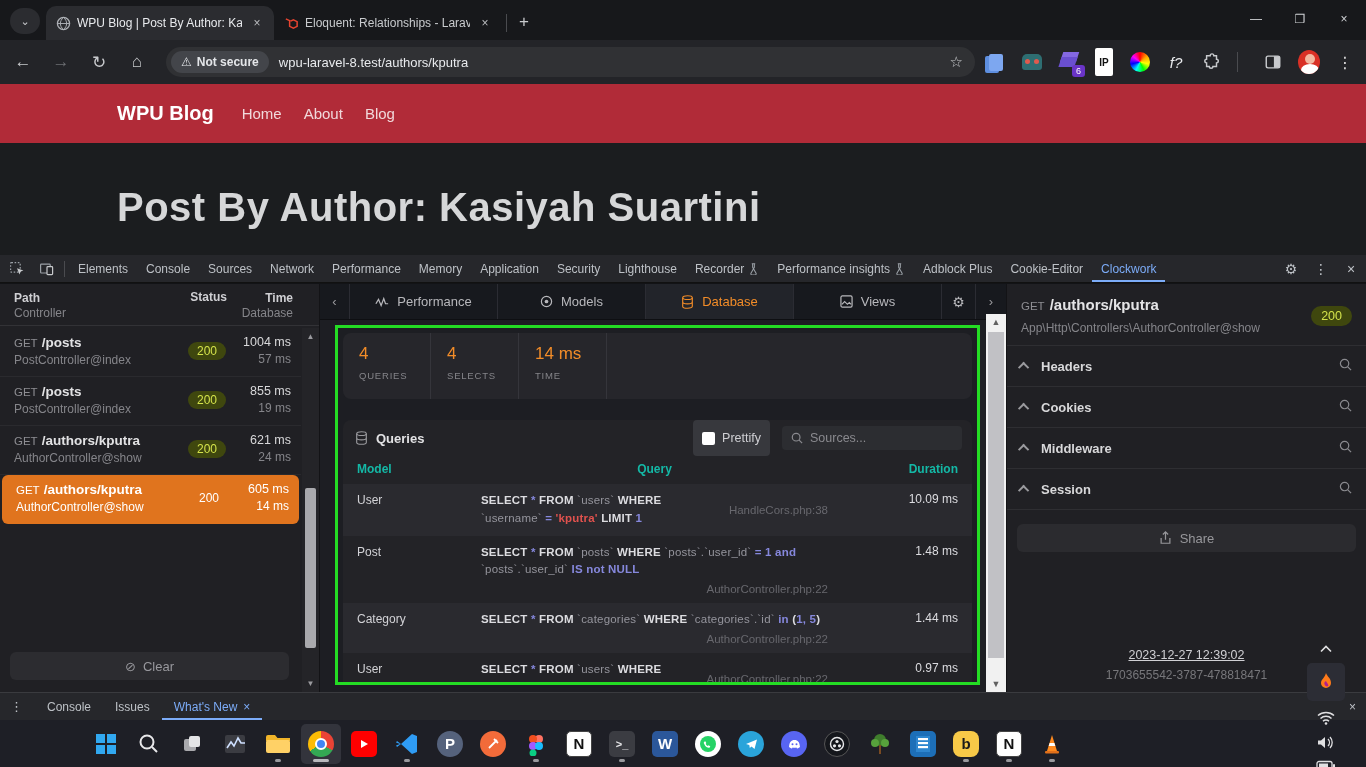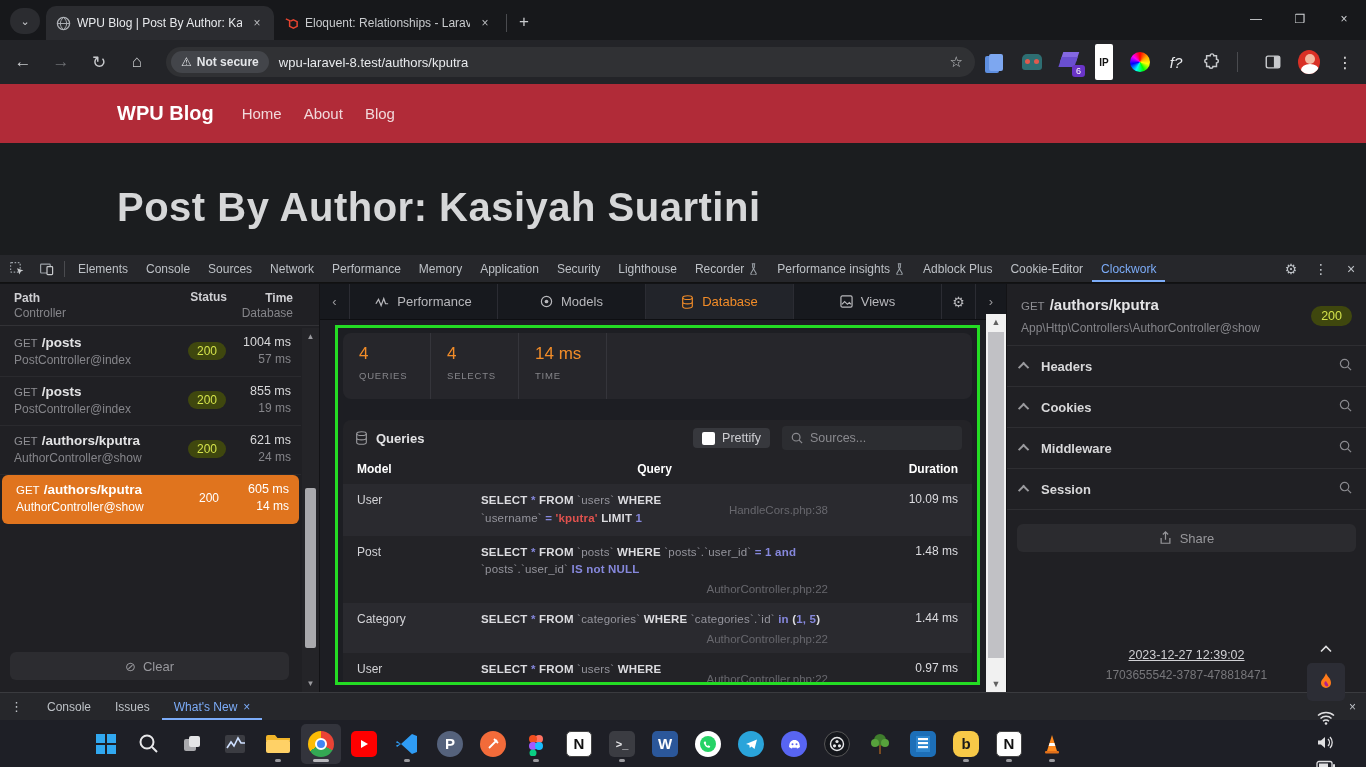--- a/index.html
+++ b/index.html
@@ -27,21 +27,21 @@
   .sec-chip .warn { font-weight:normal; font-size:12px; color:#e4e6e9; }
   .url-text { color:#e8eaed; font-size:13px; margin-left:10px; flex:1; }
   .star { color:#c7c9cc; font-size:15px; margin-right:6px; }
   .ext-row { display:flex; align-items:center; gap:14px; margin-right:10px; }
   .ext { width:22px; height:22px; display:flex; align-items:center; justify-content:center; position:relative; }
   .ext-badge { position:absolute; right:-6px; bottom:-4px; background:#6a34c8; color:#fff; font-size:9px; border-radius:3px; padding:1px 4px; }
   .ext-pages { width:14px; height:17px; background:#7da7f0; border-radius:2px; box-shadow:-4px 2px 0 #5e8fe0; }
   .ext-robot { width:20px; height:16px; background:#2e6e72; border-radius:5px 5px 3px 3px; position:relative; }
   .ext-robot:before { content:""; position:absolute; left:3px; top:5px; width:5px; height:5px; border-radius:50%; background:#e05a4e; box-shadow:9px 0 0 #e05a4e; }
   .ext-layers { width:16px; height:10px; background:#6a4fd0; transform:skewX(-18deg); box-shadow:0 -5px 0 #8468e2; }
-  .ext-ip { width:18px; height:36px; background:#fff; color:#111; font-size:10px; font-weight:bold; display:flex; align-items:center; justify-content:center; border-radius:2px; }
+  .ext-ip { width:18px; height:28px; background:#fff; color:#111; font-size:10px; font-weight:bold; display:flex; align-items:center; justify-content:center; border-radius:2px; }
   .ext-wheel { width:20px; height:20px; border-radius:50%; background:conic-gradient(red,orange,yellow,lime,cyan,blue,magenta,red); }
   .ext-fq { color:#e8eaed; font-size:15px; font-style:italic; }
   .tb-sep { width:1px; height:20px; background:#4a4b4f; margin-right:10px; }
   .avatar { width:24px; height:24px; border-radius:50%; background:#d93025; position:relative; overflow:hidden; }
   .avatar:before { content:""; position:absolute; left:7px; top:4px; width:10px; height:10px; border-radius:50%; background:#f2b8a0; }
   .avatar:after { content:""; position:absolute; left:3px; top:14px; width:18px; height:12px; border-radius:50%; background:#fff; }
 
   
   .webpage { position:absolute; left:0; top:84px; width:1366px; height:171px; background:#1b1d1f; }
   .site-nav { height:59px; background:#b12b38; display:flex; align-items:center; padding-left:117px; }
@@ -95,24 +95,24 @@
   .cw-tabs .gear { width:34px; font-size:14px; }
   .cw-content { position:absolute; left:0; right:20px; top:36px; bottom:0; background:#1d1e23; }
   .annotation { position:absolute; left:15px; top:5px; width:645px; height:360px; border:3px solid #24dd24; z-index:9; }
   .stats-card { position:absolute; left:23px; top:13px; width:629px; height:66px; background:#26262b; border-radius:8px; display:flex; overflow:hidden; }
   .stat { min-width:88px; padding:11px 16px 0 16px; border-right:1px solid #35353b; }
   .stat .v { color:#f28c28; font-size:17px; }
   .stat .k { color:#85858a; font-size:9.5px; letter-spacing:.8px; margin-top:6px; }
   .q-card { position:absolute; left:23px; top:100px; width:629px; bottom:7px; background:#232327; border-radius:8px 8px 0 0; overflow:hidden; }
   .q-head { height:36px; display:flex; align-items:center; padding:0 10px 0 12px; }
   .q-title { color:#e2e2e4; font-size:13px; font-weight:bold; margin-left:8px; }
-  .prettify { margin-left:auto; height:20px; background:#37383d; border-radius:4px; display:flex; align-items:center; gap:7px; padding:0 9px; color:#cfcfd3; font-size:12.5px; }
+  .prettify { margin-left:auto; height:36px; background:#37383d; border-radius:4px; display:flex; align-items:center; gap:7px; padding:0 9px; color:#cfcfd3; font-size:12.5px; }
   .prettify .box { width:13px; height:13px; background:#fff; border-radius:2px; }
   .q-search { width:180px; height:24px; background:#2c2d31; border-radius:4px; display:flex; align-items:center; gap:7px; padding:0 9px; margin-left:12px; color:#8a8a8f; font-size:12.5px; }
-  .q-cols { display:grid; grid-template-columns:80px 1fr 86px; padding:6px 14px 8px 14px; color:#ffffff; font-size:12px; font-weight:bold; }
+  .q-cols { display:grid; grid-template-columns:80px 1fr 86px; padding:6px 14px 8px 14px; color:#14b8a6; font-size:12px; font-weight:bold; }
   .q-cols .c2 { text-align:center; }
   .q-cols .c3 { text-align:right; }
   .q-row { display:grid; grid-template-columns:80px 1fr 86px; padding:8px 14px; font-size:12px;gap:44px; }
   .q-row:nth-child(odd) { background:#2a2a2f; }
   .q-row .model { color:#d2d2d6; padding-top:1px; }
   .q-row .dur { text-align:right; color:#dcdce0; }
   .qcell { display:flex; }
   .qcell.inline { flex-direction:row; align-items:center; }
   .qcell.block { flex-direction:column; }
   .sql { font-family:"DejaVu Sans Mono",monospace; font-size:11.5px; line-height:1.55; letter-spacing:.2px; }

